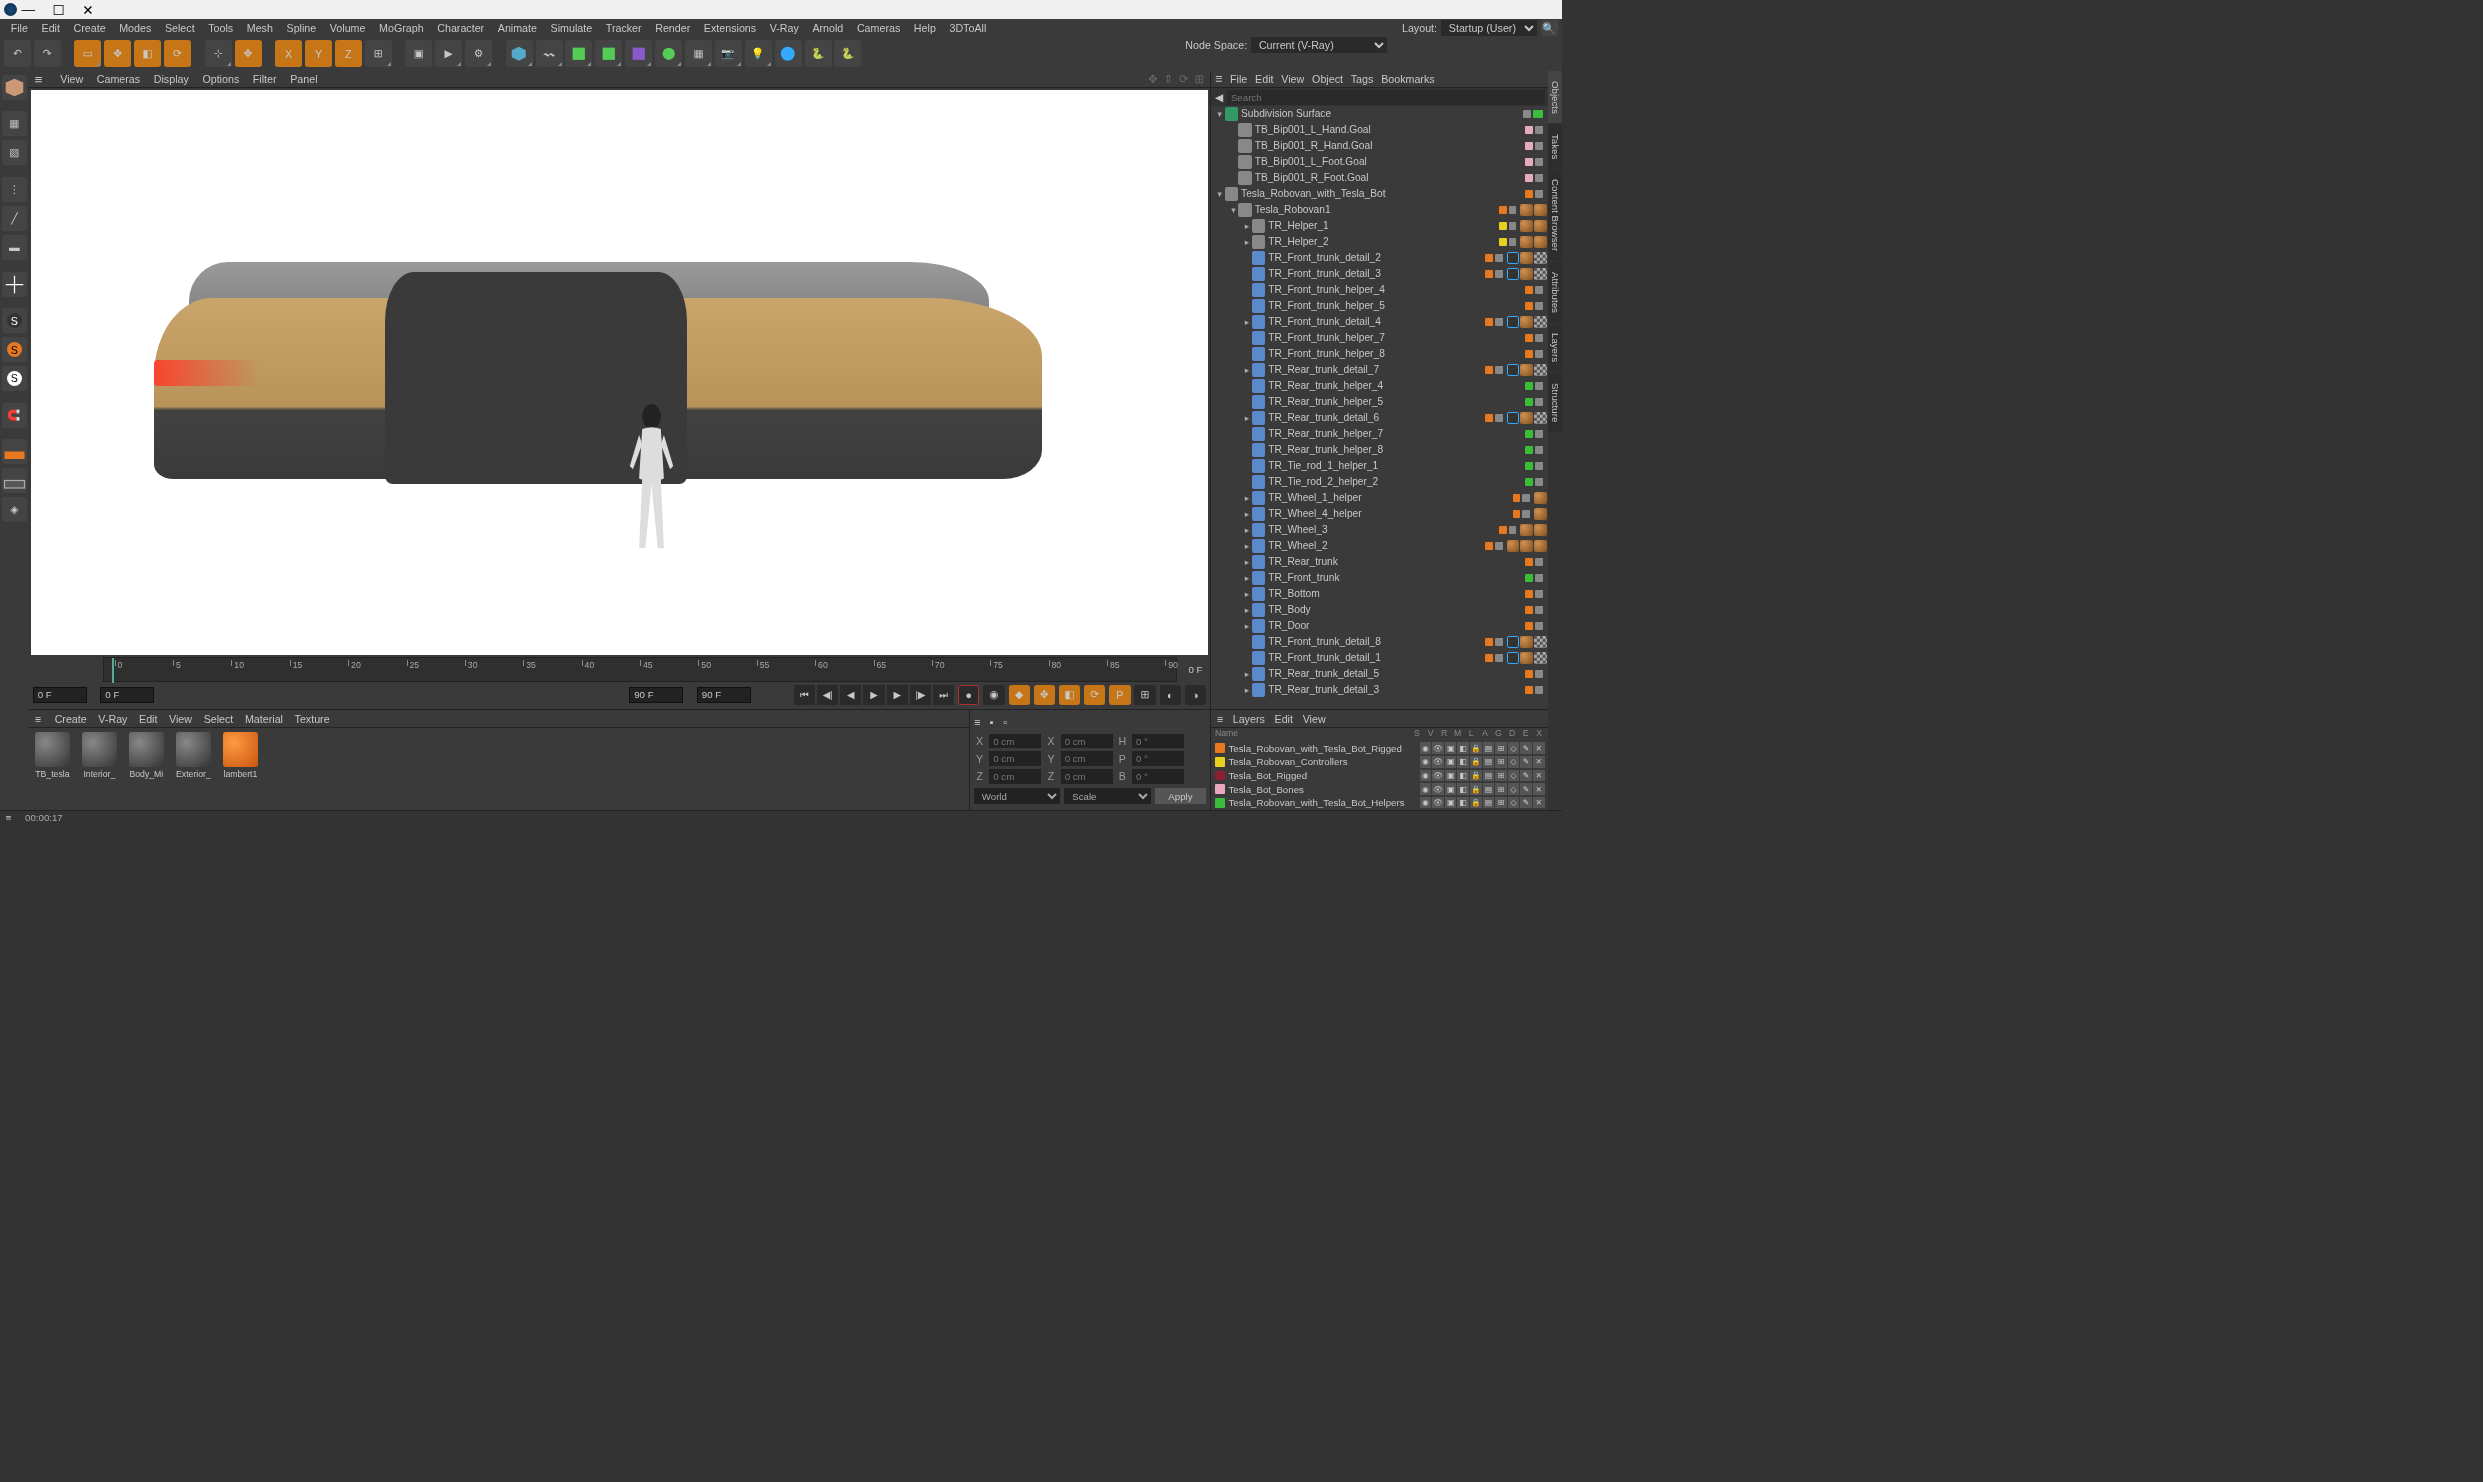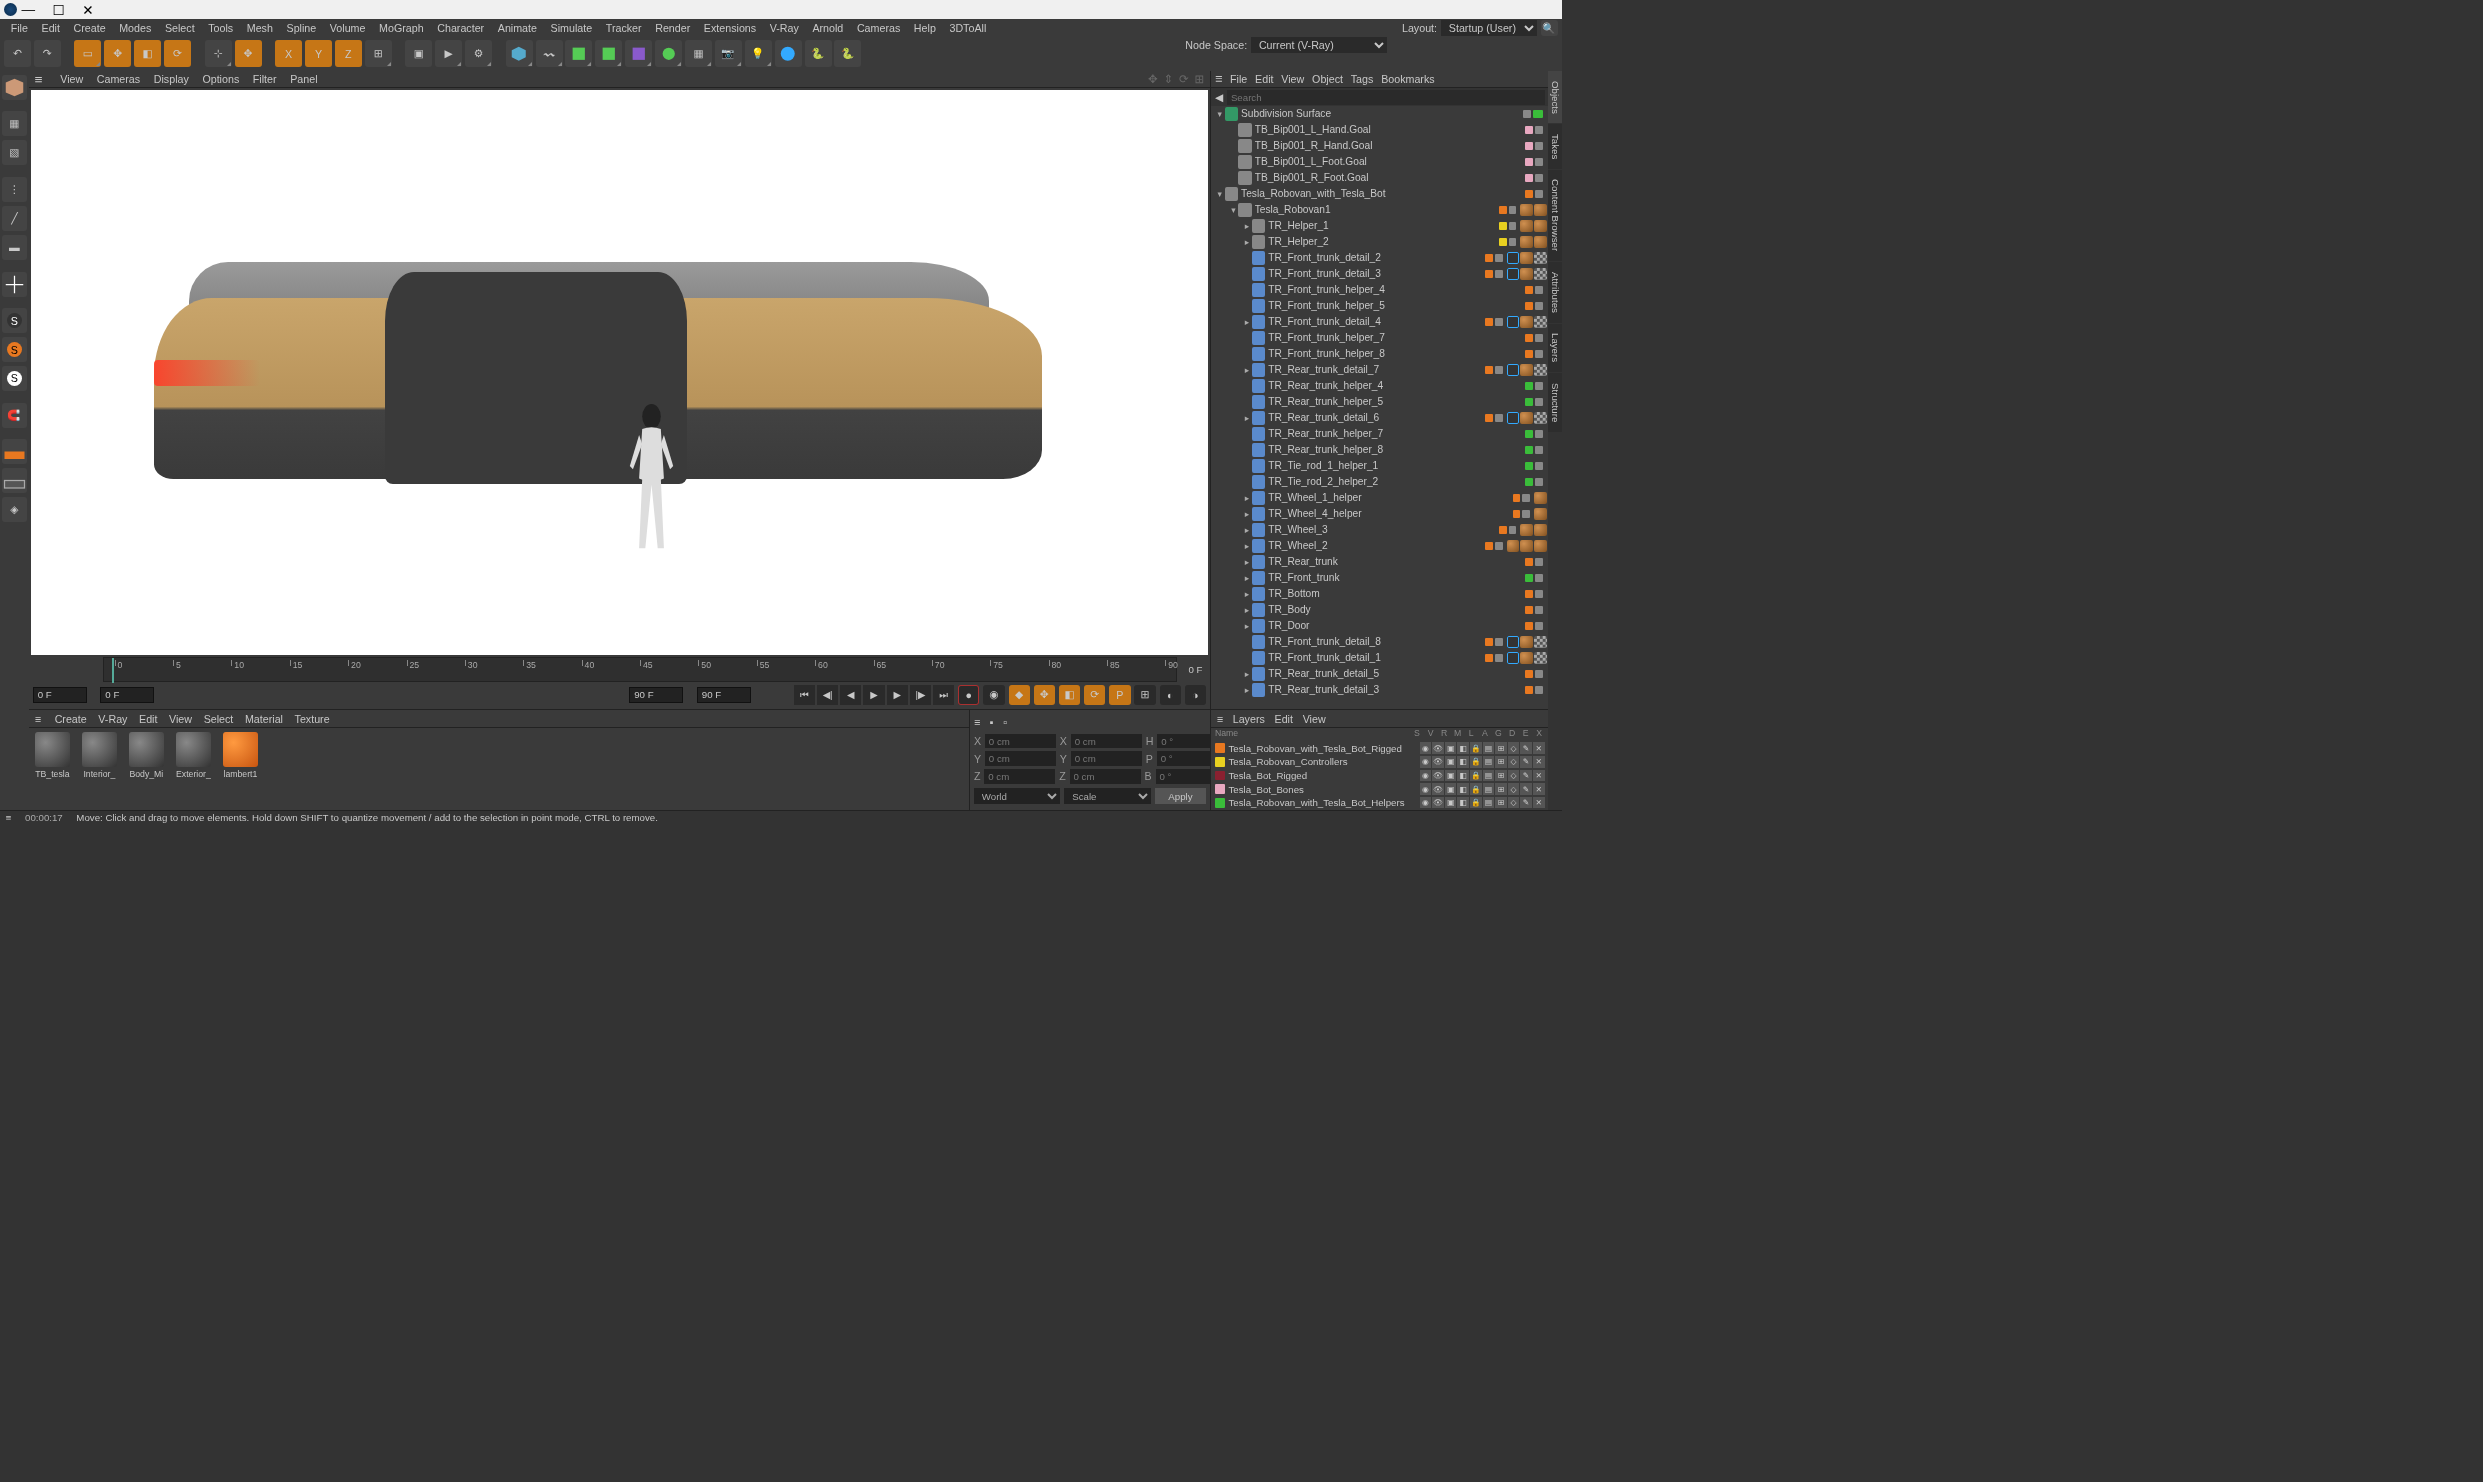--- a/index.html
+++ b/index.html
@@ -71,21 +71,21 @@
 .material-item { width: 39px; display: flex; flex-direction: column; align-items: center; cursor: pointer; }
 .material-sphere { width: 35px; height: 35px; border-radius: 2.9px; background: radial-gradient(circle at 30% 30%, #888, #333); }
 .material-sphere.orange { background: radial-gradient(circle at 30% 30%, #ff9a40, #c85510); }
 .material-label { font-size: 8.7px; margin-top: 1.9px; white-space: nowrap; overflow: hidden; text-overflow: ellipsis; width: 39px; text-align:center;}
 
 
 .coord-panel { width: 241px; background: #3a3a3a; padding: 3.9px; border-top:1px solid #222; border-left:1px solid #222;}
 .coord-menu{height:15.5px;display:flex;gap:9.7px;align-items:center;margin-bottom:3.9px;}
 .coord-row { display: flex; align-items: center; gap: 3.9px; margin-bottom: 2.9px; }
 .coord-label { width: 11.6px; text-align:center; color:#999;}
-.coord-input { background: #222; border: none; color: #777; padding: 1.9px 3.9px; width: 71px; font-size:9.7px;}
+.coord-input { background: #222; border: none; color: #777; padding: 1.9px 3.9px; width: 52px; font-size:9.7px;}
 .coord-apply-row{display:flex;gap:3.9px;margin-top:3.9px;}
 .coord-select{flex:1;background:#222;border:none;color:#aaa;padding:1.9px 3.9px;font-size:9.7px;}
 .coord-apply{background:#555;padding:2.9px 13.6px;cursor:pointer;font-size:9.7px;}
 
 
 .right-area { width: 352px; background: #3a3a3a; display: flex; border-left:1px solid #222;}
 .right-panels { flex: 1; display: flex; flex-direction: column; min-width:0;}
 .right-tabs { width: 13.6px; background: #333; display: flex; flex-direction: column; }
 .right-tab { writing-mode: vertical-rl; padding: 9.7px 1px; font-size: 9.7px; cursor: pointer; background:#2d2d2d;margin-bottom:1px;text-align:center;}
 .right-tab.active { background: #444; }
@@ -1023,15 +1023,14 @@
         <div class="right-tab">Attributes</div>
         <div class="right-tab">Layers</div>
         <div class="right-tab">Structure</div>
       </div>
   </div>
 </div>
 
 <div class="status-bar">
   <span>≡</span>
   <span class="time">00:00:17</span>
-  <span class="hint">Move: Click and drag to move elements. Hold down SHIFT to quantize movement / add to the selection in point mode, CTRL to remove.</span>
 </div>
 
 
 </body></html>

